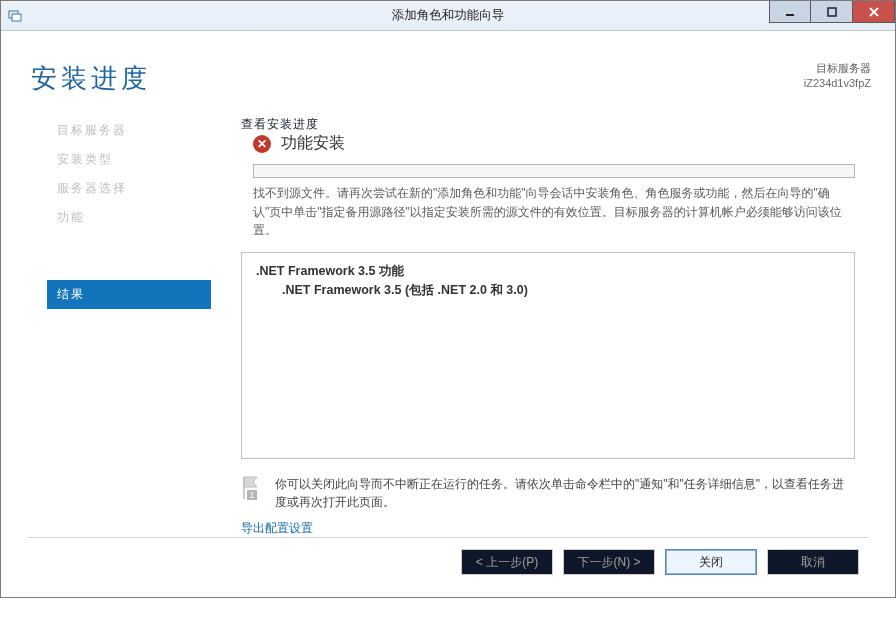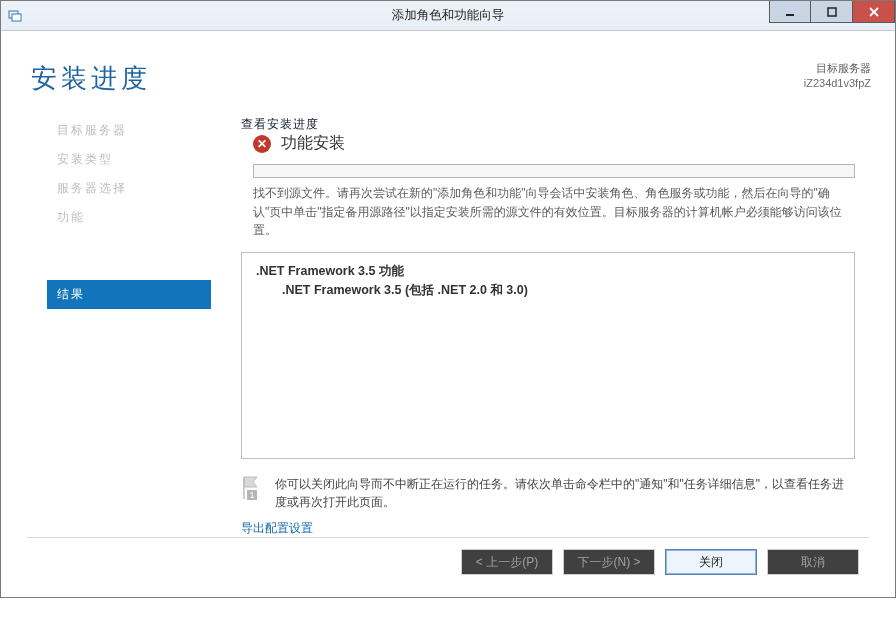--- a/index.html
+++ b/index.html
@@ -207,21 +207,21 @@
     background: #f2f2f2;
     font-size: 12px;
     display: flex;
     align-items: center;
     justify-content: center;
     cursor: pointer;
   }
   .btn.disabled {
     color: #a0a0a0;
     border-color: #cfcfcf;
-    background: #404040;
+    background: #0f172a;
     cursor: default;
   }
   .btn.primary {
     border-color: #5583b5;
     box-shadow: 0 0 0 1px #8fb4dc inset;
     background: #eef4fb;
     color: #222;
   }
 </style>
 </head>

